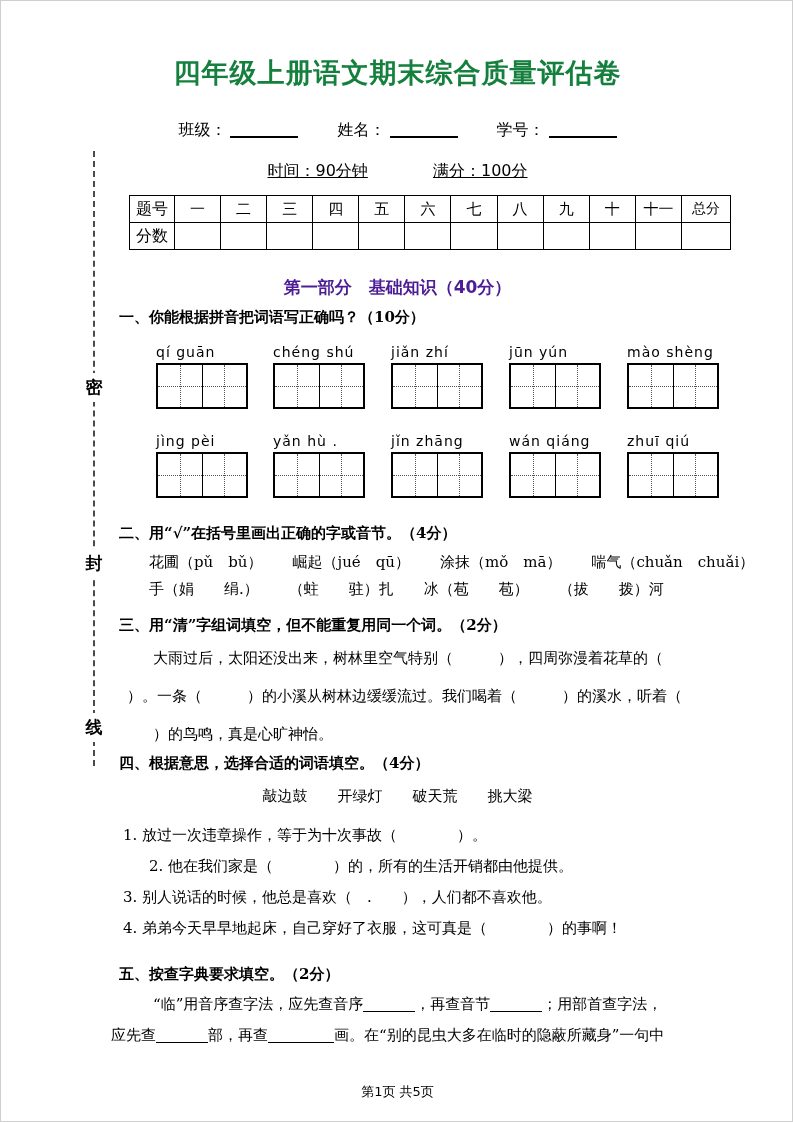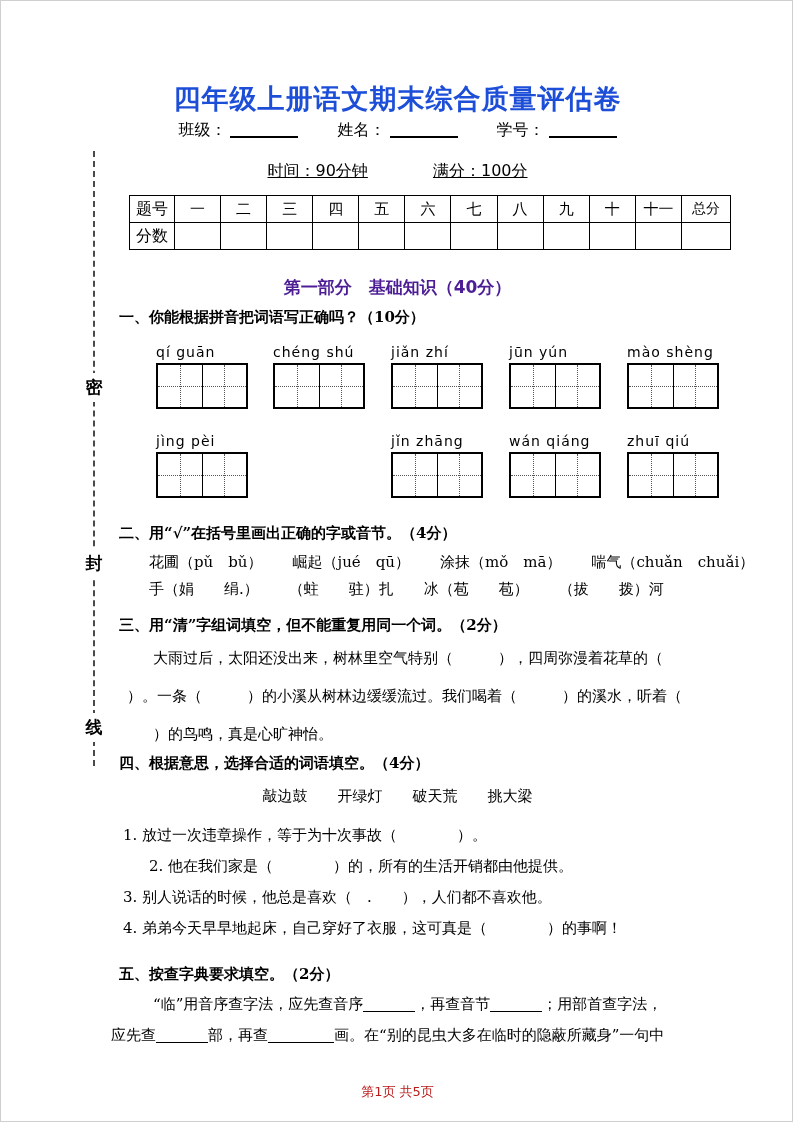--- a/index.html
+++ b/index.html
@@ -47,28 +47,28 @@
     color: #000;
   }
   .seal-1 { top: 372px; }
   .seal-2 { top: 548px; }
   .seal-3 { top: 712px; }
 
   
   .title {
     position: absolute;
     left: 0;
-    top: 80px;
+    top: 54px;
     width: 793px;
     text-align: center;
     font-size: 27px;
     font-weight: bold;
     letter-spacing: 1px;
     font-family: "DejaVu Sans", "Liberation Sans", sans-serif;
-    color: #1d4ed8;
+    color: #15803d;
   }
   .ident-row {
     position: absolute;
     left: 0;
     top: 119px;
     width: 793px;
     text-align: center;
     font-size: 16px;
     color: #000;
   }
@@ -195,21 +195,21 @@
   }
 
   
   .footer {
     position: absolute;
     left: 0;
     top: 1082px;
     width: 793px;
     text-align: center;
     font-size: 13px;
-    color: #b91c1c;
+    color: #000000;
     font-family: "DejaVu Sans", "Liberation Sans", sans-serif;
   }
 </style>
 </head>
 <body>
 
 <div class="page">
 
   <div class="seal-line"></div>
   <div class="seal-char seal-1">密</div>
@@ -307,20 +307,27 @@
   </div>
 
   <div class="pin-row" style="top:432px; height:80px;">
     <div class="pin-group" style="left:155px;">
       <div class="pin-text">jìng pèi</div>
       <div class="tzg">
           <div class="cell"></div>
           <div class="cell"></div>
         </div>
     </div>
+    <div class="pin-group" style="left:272px;">
+      <div class="pin-text">yǎn hù .</div>
+      <div class="tzg">
+          <div class="cell"></div>
+          <div class="cell"></div>
+        </div>
+    </div>
     <div class="pin-group" style="left:390px;">
       <div class="pin-text">jǐn zhāng</div>
       <div class="tzg">
           <div class="cell"></div>
           <div class="cell"></div>
         </div>
     </div>
     <div class="pin-group" style="left:508px;">
       <div class="pin-text">wán qiáng</div>
       <div class="tzg">

